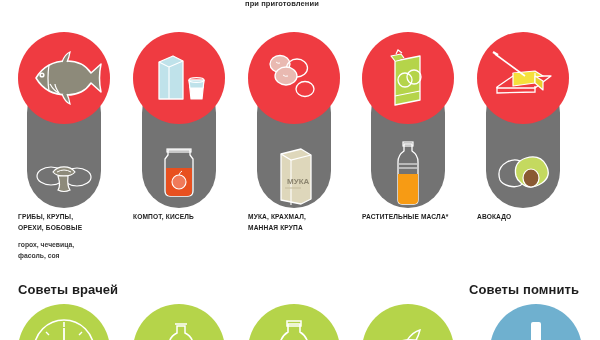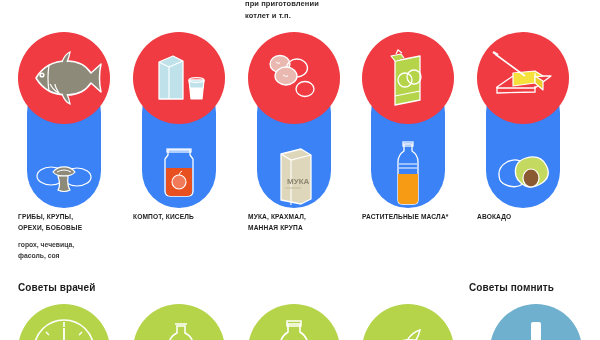--- a/index.html
+++ b/index.html
@@ -47,21 +47,21 @@
     position: absolute;
     top: 0;
     width: 92px;
   }
   .capsule {
     position: absolute;
     left: 9px;
     top: 44px;
     width: 74px;
     height: 132px;
-    background: #3b82f6;
+    background: #737373;
     border-radius: 37px;
   }
   .bubble {
     position: absolute;
     left: 0px;
     top: 0px;
     width: 92px;
     height: 92px;
     border-radius: 50%;
     background: #ef3b41;
@@ -106,21 +106,21 @@
   .bottom {
     position: absolute;
     left: 0;
     top: 282px;
     width: 600px;
     height: 58px;
   }
   .section-title {
     position: absolute;
     top: 0;
-    font-size: 10px;
+    font-size: 13px;
     font-weight: bold;
     color: #1d1d1d;
     white-space: nowrap;
     letter-spacing: .1px;
   }
   .bcircle {
     position: absolute;
     top: 22px;
     width: 92px;
     height: 92px;
@@ -130,21 +130,20 @@
   }
   .bcircle.note { background: #6fb0cf; }
 </style>
 </head>
 <body>
 
 <div id="page">
 
   <div class="top-caption">
     <div>при приготовлении</div>
-    <div>котлет и т.п.</div>
   </div>
 
   <div class="columns">
 
     <div class="col" style="left:18px">
       <div class="capsule">
         <svg class="art" viewBox="0 0 74 132">
           <ellipse cx="24" cy="100" rx="14" ry="9" fill="none" stroke="#ffffff" stroke-width="1.2"></ellipse>
           <ellipse cx="50" cy="101" rx="14" ry="9" fill="none" stroke="#ffffff" stroke-width="1.2"></ellipse>
           <path d="M26 96 a13 11 0 0 1 22 0 q-3 4 -11 4 q-8 0 -11 -4 z" fill="#8d8a7a" stroke="#ffffff" stroke-width="1.2"></path>

